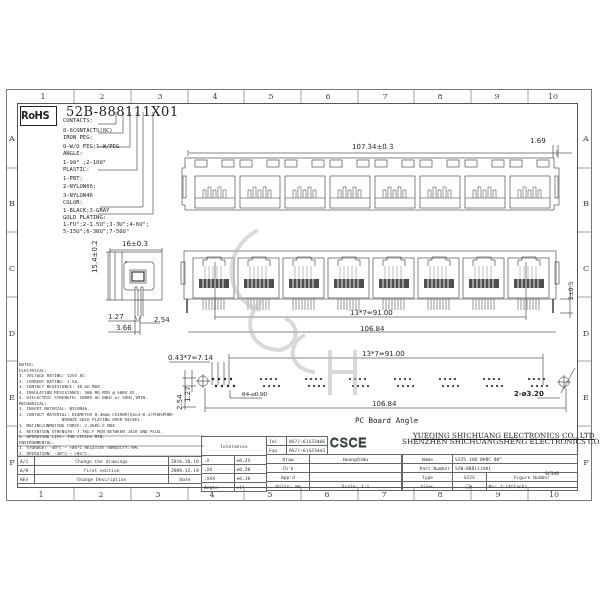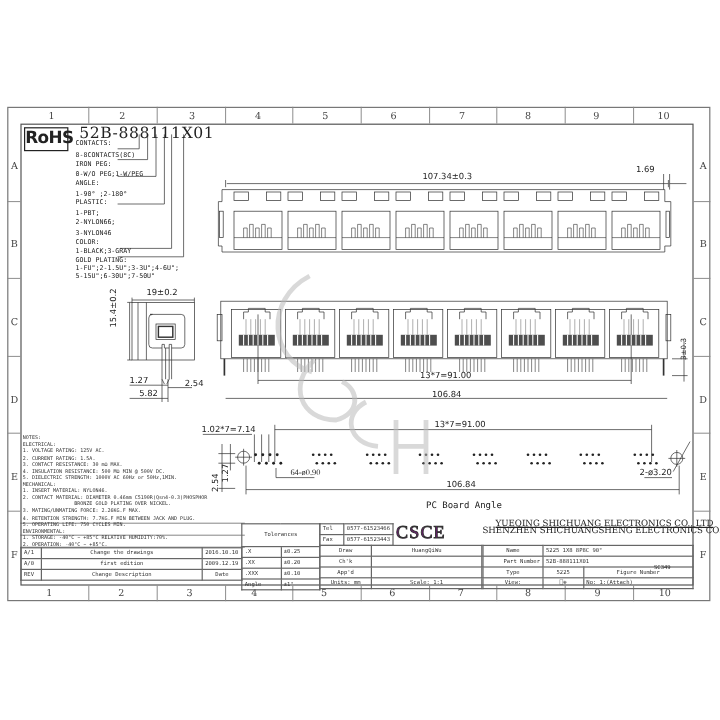--- a/index.html
+++ b/index.html
@@ -2,28 +2,28 @@
 <html><head>
 <meta charset="utf-8">
 <style>
   html,body{margin:0;padding:0;background:#fff;}
   body{width:600px;height:600px;position:relative;overflow:hidden;font-family:"DejaVu Serif","Liberation Serif",serif;color:#222;}
   .abs{position:absolute;}
   .frame{position:absolute;left:6px;top:89px;width:586px;height:412px;border:1px solid #777;box-sizing:border-box;}
   .inner{position:absolute;left:17px;top:103px;width:561px;height:385px;border:1px solid #555;box-sizing:border-box;}
   .colnum{position:absolute;font-size:8px;color:#444;text-align:center;width:20px;}
   .rowlet{position:absolute;font-size:8px;color:#444;width:10px;text-align:center;}
-  .rohs{position:absolute;left:20px;top:106px;width:37px;height:20px;border:1.5px solid #222;box-sizing:border-box;font-family:"DejaVu Sans","Liberation Sans",sans-serif;font-weight:bold;font-size:14px;line-height:17px;text-align:left;letter-spacing:-0.5px;}
+  .rohs{position:absolute;left:20px;top:106px;width:37px;height:20px;border:1.5px solid #222;box-sizing:border-box;font-family:"DejaVu Sans","Liberation Sans",sans-serif;font-weight:bold;font-size:10px;line-height:17px;text-align:left;letter-spacing:-0.5px;}
   .pn{position:absolute;left:66px;top:104px;font-size:13px;letter-spacing:0.5px;}
   .cfg{position:absolute;left:63px;font-size:5.5px;line-height:6.8px;white-space:nowrap;font-family:"DejaVu Sans Mono","Liberation Mono",monospace;}
   .notes{position:absolute;left:19px;top:362px;font-size:4.2px;line-height:5.55px;white-space:nowrap;font-family:"DejaVu Sans Mono","Liberation Mono",monospace;color:#333;}
   .dim{position:absolute;font-size:7px;white-space:nowrap;color:#222;font-family:"DejaVu Sans","Liberation Sans",sans-serif;}
   .tb{position:absolute;border-collapse:collapse;font-size:4.6px;font-family:"DejaVu Sans Mono","Liberation Mono",monospace;color:#333;}
   .tb td{border:1px solid #666;padding:0 2px;height:8px;white-space:nowrap;}
-  .csce{position:absolute;left:330px;top:436px;font-size:15px;font-family:Liberation Serif, serif;color:#701a75;-webkit-text-stroke:0.8px #333;letter-spacing:1px;}
+  .csce{position:absolute;left:330px;top:436px;font-size:12px;font-family:Liberation Sans, sans-serif;color:#15803d;-webkit-text-stroke:0.8px #333;letter-spacing:1px;}
   .company{position:absolute;left:402px;font-size:7.2px;white-space:nowrap;color:#222;}
   .caption{position:absolute;left:355px;top:416px;font-size:7.5px;font-family:"DejaVu Sans Mono","Liberation Mono",monospace;}
   svg{position:absolute;left:0;top:0;}
 </style>
 </head>
 <body>
 
 <div class="frame"></div>
 <div class="inner"></div>
 
@@ -399,34 +399,34 @@
   <div class="cfg" style="top:199px;">COLOR:</div>
   <div class="cfg" style="top:207px;">1-BLACK;3-GRAY</div>
   <div class="cfg" style="top:214px;">GOLD PLATING:</div>
   <div class="cfg" style="top:221px;">1-FU";2-1.5U";3-3U";4-6U";</div>
   <div class="cfg" style="top:228px;">5-15U";6-30U";7-50U"</div>
 </div>
 
 <div class="dim" style="left:352px;top:143px;">107.34±0.3</div>
 <div class="dim" style="left:530px;top:137px;">1.69</div>
 
-<div class="dim" style="left:122px;top:240px;">19±0.2</div>
+<div class="dim" style="left:122px;top:240px;">16±0.3</div>
 <div class="dim" style="left:91px;top:273px;transform:rotate(-90deg);transform-origin:left top;">15.4±0.2</div>
 <div class="dim" style="left:108px;top:313px;">1.27</div>
 <div class="dim" style="left:154px;top:316px;">2.54</div>
-<div class="dim" style="left:116px;top:324px;">5.82</div>
+<div class="dim" style="left:116px;top:324px;">3.66</div>
 
 <div class="dim" style="left:350px;top:309px;">13*7=91.00</div>
 <div class="dim" style="left:360px;top:325px;">106.84</div>
 <div class="dim" style="left:567px;top:300px;transform:rotate(-90deg);transform-origin:left top;font-size:6px;">3±0.3</div>
 
-<div class="dim" style="left:168px;top:354px;">1.02*7=7.14</div>
+<div class="dim" style="left:168px;top:354px;">0.43*7=7.14</div>
 <div class="dim" style="left:362px;top:350px;">13*7=91.00</div>
 <div class="dim" style="left:242px;top:390px;font-family:Liberation Serif, serif;">64-ø0.90</div>
-<div class="dim" style="left:533px;top:390px;">2-ø3.20</div>
+<div class="dim" style="left:514px;top:390px;font-weight:bold;">2-ø3.20</div>
 <div class="dim" style="left:372px;top:400px;">106.84</div>
 <div class="dim" style="left:176px;top:410px;transform:rotate(-90deg);transform-origin:left top;">2.54</div>
 <div class="dim" style="left:184px;top:402px;transform:rotate(-90deg);transform-origin:left top;">1.27</div>
 <div class="caption">PC Board Angle</div>
 
 <div class="notes">
   <div>NOTES:</div>
   <div>ELECTRICAL:</div>
   <div>1. VOLTAGE RATING: 125V AC.</div>
   <div>2. CURRENT RATING: 1.5A.</div>

